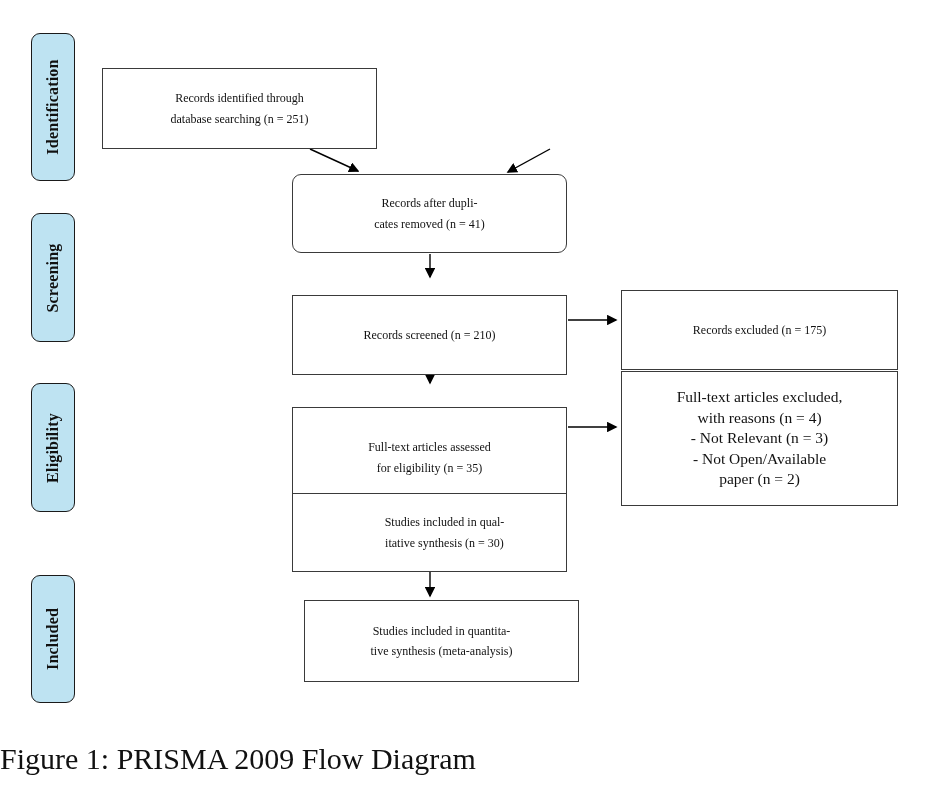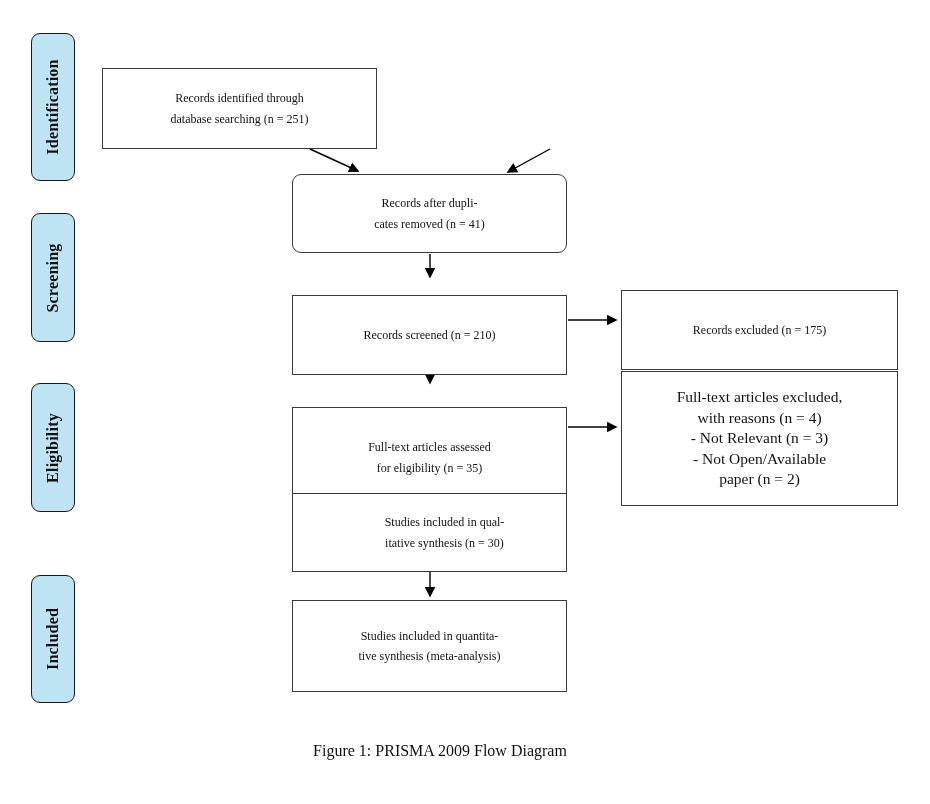--- a/index.html
+++ b/index.html
@@ -64,31 +64,31 @@
     line-height: 20.5px;
     white-space: pre-line;
     padding: 2px 6px;
   }
   .b-identified   { left: 102px; top: 68px;  width: 275px; height: 81px; }
   .b-additional   { left: 484px; top: 68px;  width: 274px; height: 81px; }
   .b-duplicates   { left: 292px; top: 174px; width: 275px; height: 79px; border-radius: 9px; }
   .b-screened     { left: 292px; top: 281px; width: 275px; height: 80px; margin-top: 14px; }
   .b-assessed     { left: 292px; top: 387px; width: 275px; height: 101px; margin-top: 20px; }
   .b-qualitative  { left: 292px; top: 493px; width: 275px; height: 79px; padding-left: 36px; }
-  .b-quantitative { left: 292px; top: 600px; width: 275px; height: 92px; }
+  .b-quantitative { left: 304px; top: 600px; width: 275px; height: 82px; }
   .b-excluded     { left: 621px; top: 290px; width: 277px; height: 80px; }
   .b-ft-excluded  { left: 621px; top: 371px; width: 277px; height: 135px; font-size: 15.5px; line-height: 20.4px; }
 
   .caption {
     position: absolute;
     left: 0;
     top: 742px;
     width: 880px;
-    text-align: center;
-    font-size: 16px;
+    text-align: left;
+    font-size: 30px;
   }
 </style>
 </head>
 <body>
 
 <div class="canvas">
 
   <svg class="arrows" width="930" height="804" viewBox="0 0 930 804" aria-hidden="true">
     <defs>
       <marker id="arrowhead" viewBox="0 0 10 10" refX="8.5" refY="5" markerWidth="7.5" markerHeight="7.5" orient="auto-start-reverse">

